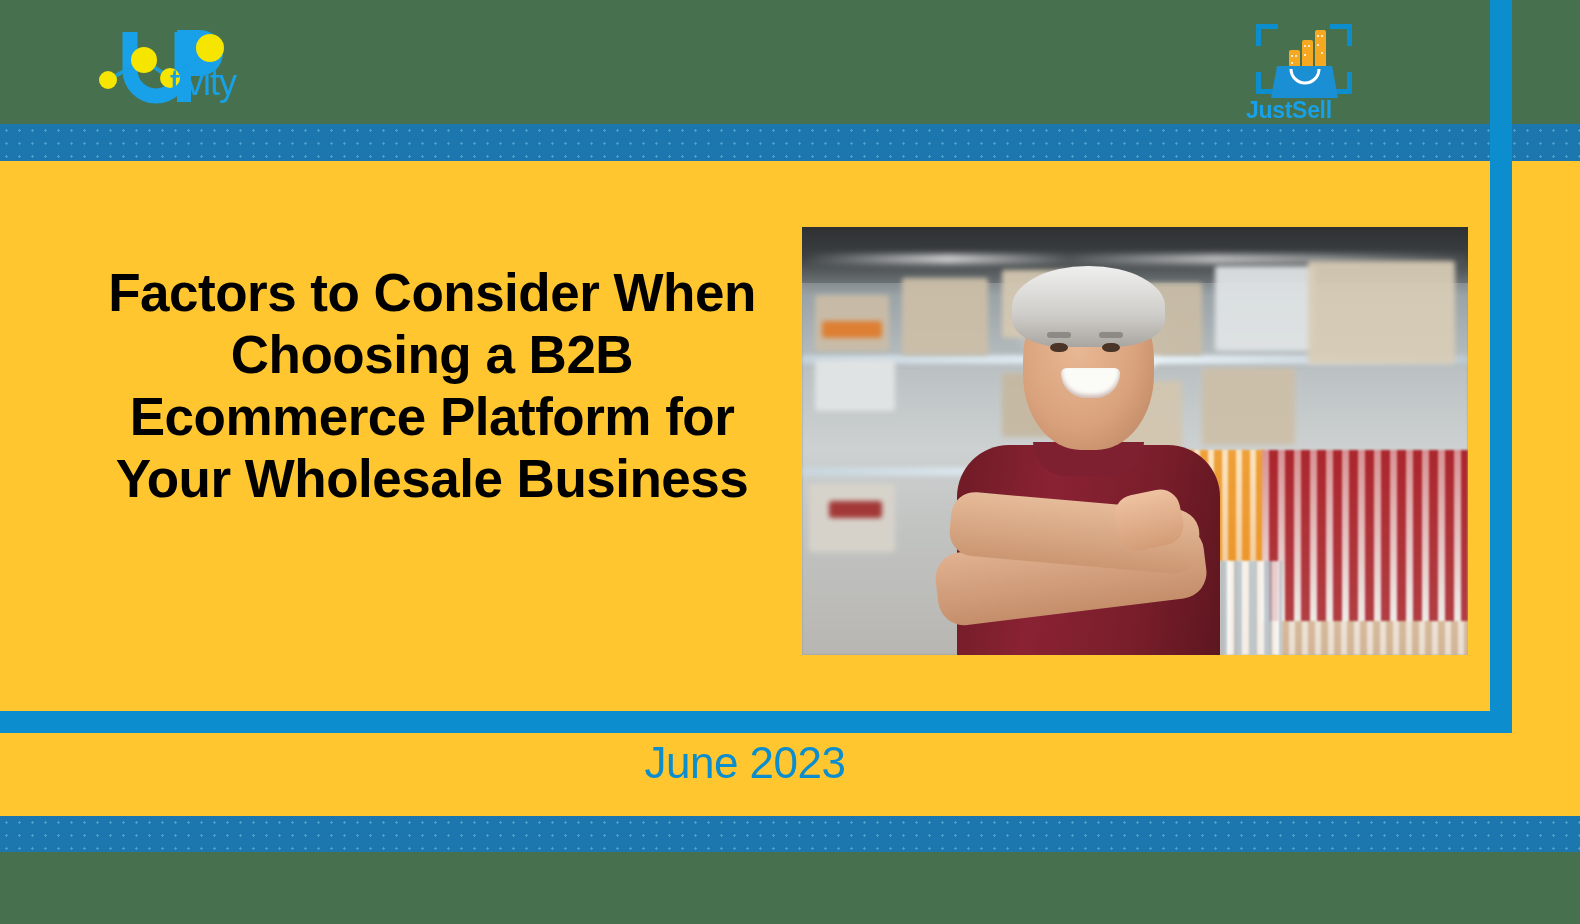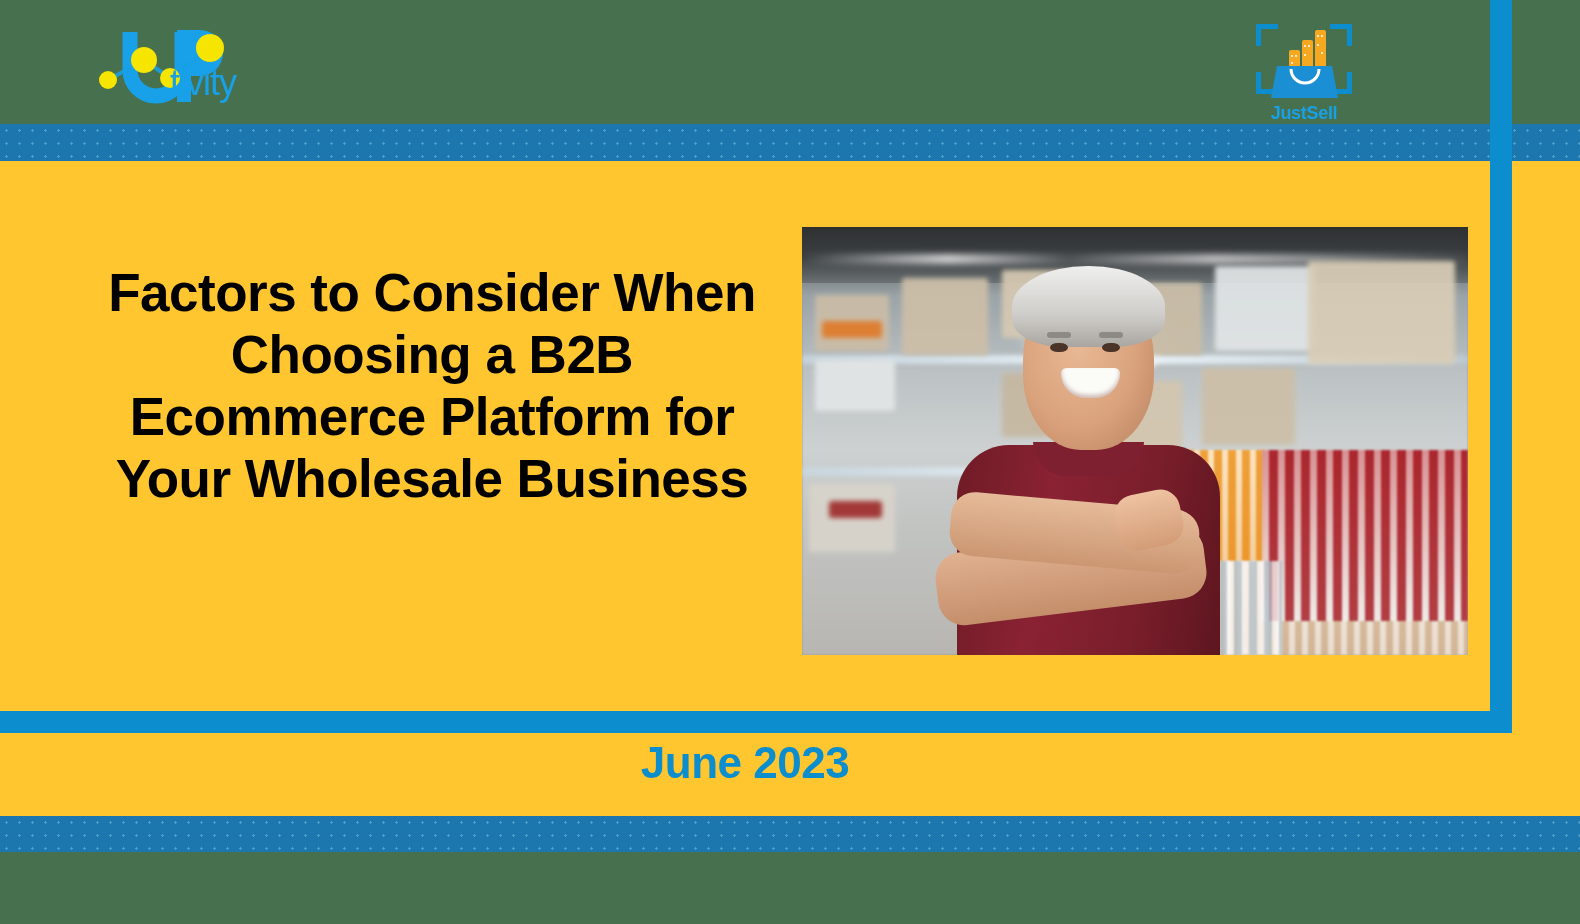--- a/index.html
+++ b/index.html
@@ -45,22 +45,22 @@
 
   
   .logo-left { position:absolute; left:92px; top:18px; width:200px; height:92px; }
   .logo-right { position:absolute; left:1246px; top:12px; width:116px; height:112px; }
   .logo-right .bracket { position:absolute; width:22px; height:22px; border:5px solid #0b8dce; }
   .logo-right .bracket.tl { left:10px;  top:12px;  border-right:none; border-bottom:none; }
   .logo-right .bracket.tr { right:10px; top:12px;  border-left:none;  border-bottom:none; }
   .logo-right .bracket.bl { left:10px;  bottom:30px; border-right:none; border-top:none; }
   .logo-right .bracket.br { right:10px; bottom:30px; border-left:none;  border-top:none; }
   .logo-right .wordmark {
-    position:absolute; left:0; right:0; bottom:0; text-align:center;
-    font-size:18px; font-weight:bold; color:#18a0e8; letter-spacing:-.3px;
+    position:absolute; left:0; right:0; bottom:0; text-align:left;
+    font-size:23px; font-weight:bold; color:#18a0e8; letter-spacing:-.3px;
   }
 
   
   .title-block {
     position:absolute; left:96px; top:262px; width:672px;
     text-align:center;
   }
   .title-block .headline {
     font-size:53px; font-weight:bold; line-height:1.17;
     color:#000000; letter-spacing:-.5px;
@@ -183,21 +183,21 @@
   .hand {
     position:absolute; left:58%; bottom:25%; width:19%; height:13%;
     background:linear-gradient(180deg,#eec2a1,#d39c77);
     border-radius:20px; transform:rotate(-12deg);
   }
 
   
   .date-text {
     position:absolute; left:0; top:733px; width:1490px; height:60px;
     display:flex; align-items:center; justify-content:center;
-    font-size:44px; font-weight:bold; color:#0b8dce; letter-spacing:-.5px;text-align:right;
+    font-size:44px; font-weight:normal; color:#0b8dce; letter-spacing:-.5px;text-align:right;
   }
 </style>
 </head>
 <body>
 
 <div class="slide">
 
   <div class="band-blue-top"></div>
   <div class="band-yellow-main"></div>
   <div class="band-blue-bottom"></div>

